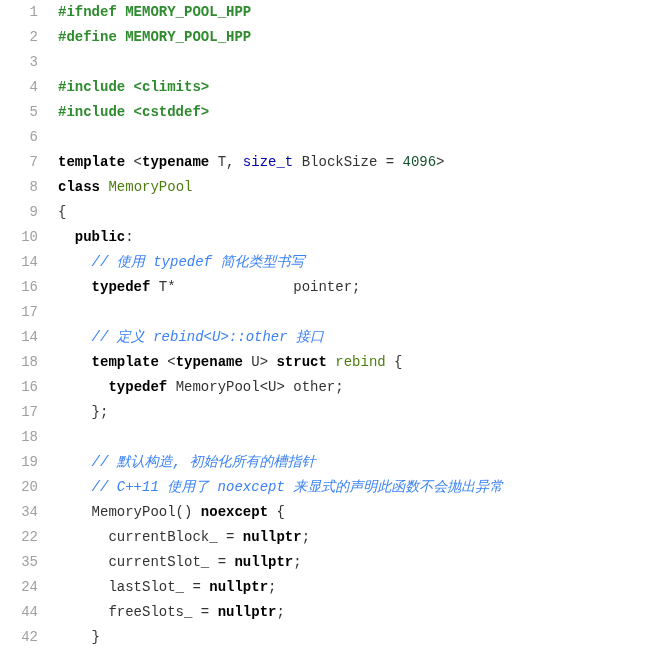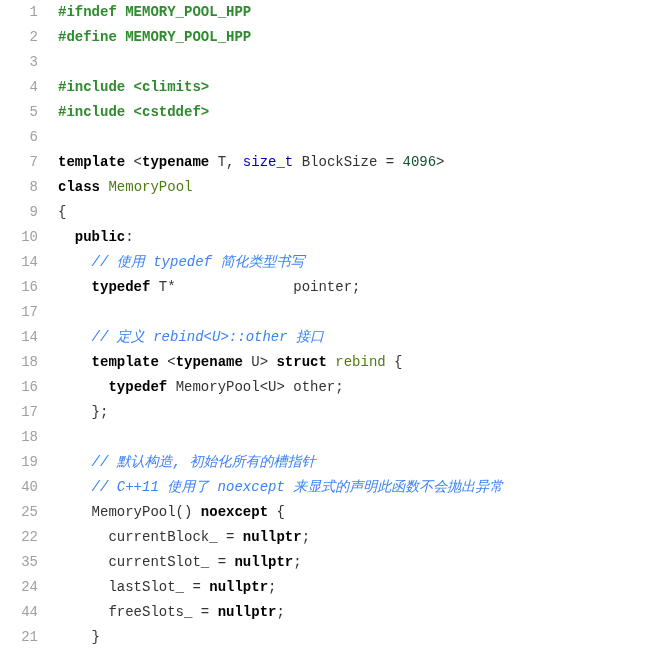--- a/index.html
+++ b/index.html
@@ -55,22 +55,22 @@
       <div class="line">10</div>
       <div class="line">14</div>
       <div class="line">16</div>
       <div class="line">17</div>
       <div class="line">14</div>
       <div class="line">18</div>
       <div class="line">16</div>
       <div class="line">17</div>
       <div class="line">18</div>
       <div class="line">19</div>
-      <div class="line">40</div>
-      <div class="line">25</div>
+      <div class="line">20</div>
+      <div class="line">34</div>
       <div class="line">22</div>
       <div class="line">35</div>
       <div class="line">24</div>
       <div class="line">44</div>
-      <div class="line">21</div>
+      <div class="line">42</div>
     </div>
   <div class="code" id="code"><div class="line"><span class="preproc">#ifndef MEMORY_POOL_HPP</span></div><div class="line"><span class="preproc">#define MEMORY_POOL_HPP</span></div><div class="line">&nbsp;</div><div class="line"><span class="preproc">#include &lt;climits&gt;</span></div><div class="line"><span class="preproc">#include &lt;cstddef&gt;</span></div><div class="line">&nbsp;</div><div class="line"><span class="keyword">template</span> &lt;<span class="keyword">typename</span> T, <span class="type">size_t</span> BlockSize = <span class="number">4096</span>&gt;</div><div class="line"><span class="keyword">class</span> <span class="ident">MemoryPool</span></div><div class="line">{</div><div class="line">  <span class="keyword">public</span>:</div><div class="line">    <span class="comment-it">// 使用 typedef 简化类型书写</span></div><div class="line">    <span class="keyword">typedef</span> T*              pointer;</div><div class="line">&nbsp;</div><div class="line">    <span class="comment-it">// 定义 rebind&lt;U&gt;::other 接口</span></div><div class="line">    <span class="keyword">template</span> &lt;<span class="keyword">typename</span> U&gt; <span class="keyword">struct</span> <span class="ident">rebind</span> {</div><div class="line">      <span class="keyword">typedef</span> MemoryPool&lt;U&gt; other;</div><div class="line">    };</div><div class="line">&nbsp;</div><div class="line">    <span class="comment-it">// 默认构造, 初始化所有的槽指针</span></div><div class="line">    <span class="comment-it">// C++11 使用了 noexcept 来显式的声明此函数不会抛出异常</span></div><div class="line">    MemoryPool() <span class="keyword">noexcept</span> {</div><div class="line">      currentBlock_ = <span class="keyword">nullptr</span>;</div><div class="line">      currentSlot_ = <span class="keyword">nullptr</span>;</div><div class="line">      lastSlot_ = <span class="keyword">nullptr</span>;</div><div class="line">      freeSlots_ = <span class="keyword">nullptr</span>;</div><div class="line">    }</div></div>
 </div>
 
 </body></html>

